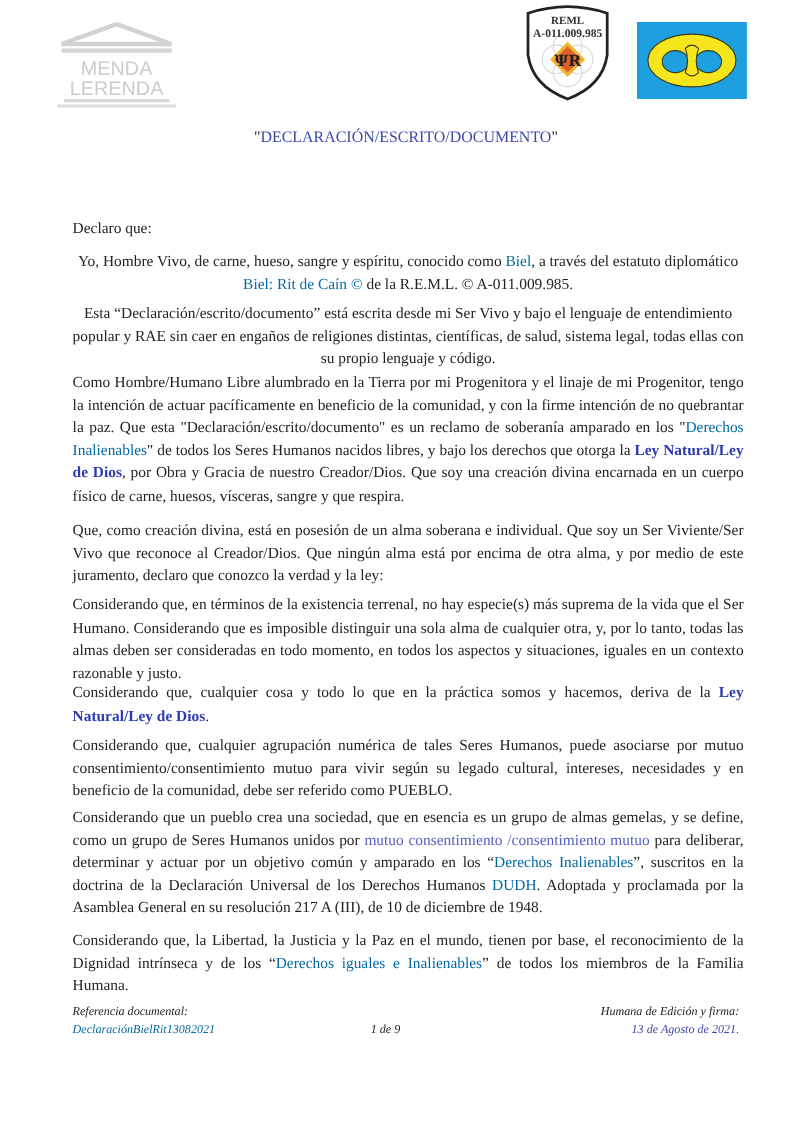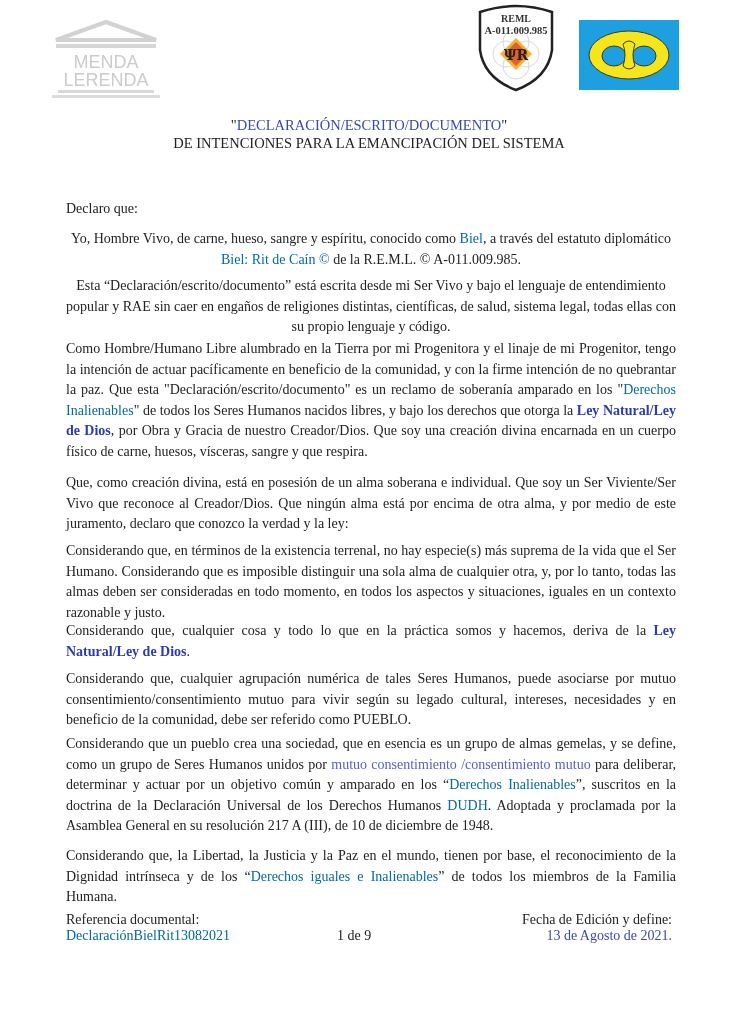--- a/index.html
+++ b/index.html
@@ -15,21 +15,21 @@
   .title-block .t1 .q { color: #222; }
 
   .p { position: absolute; left: 66px; width: 610px; font-size: 14px; line-height: 20.5px; }
   .just { text-align: justify; }
   .center { text-align: center; }
   .red { color: #0369a1; }
   .blue { color: #3a4aa8; }
   .blue-bold { color: #2d3bb0; font-weight: bold; }
   .blue-light { color: #5660c0; }
 
-  .footer { position: absolute; top: 912px; font-size: 14px; line-height: 16px; }
+  .footer { position: absolute; top: 912px; font-size: 11px; line-height: 16px; font-style: italic; }
   .f-left { left: 66px; }
   .f-center { left: 337px; top: 928px; }
   .f-right { right: 66px; text-align: right; }
 </style>
 </head>
 <body>
 
 <div class="logo-left">
   <svg width="112" height="80" viewBox="0 0 112 80">
     <polygon points="6,22 56,4 106,22" fill="none" stroke="#d2d2d2" stroke-width="4"></polygon>
@@ -61,21 +61,20 @@
     <rect x="0" y="0" width="100" height="70" fill="#1e9fe0"></rect>
     <ellipse cx="50" cy="35" rx="40" ry="24" fill="#f4e51c" stroke="#3a3a1a" stroke-width="1"></ellipse>
     <ellipse cx="35" cy="36" rx="12" ry="10" fill="#1e9fe0" stroke="#3a3a1a" stroke-width="1"></ellipse>
     <ellipse cx="65" cy="36" rx="12" ry="10" fill="#1e9fe0" stroke="#3a3a1a" stroke-width="1"></ellipse>
     <path d="M44,24 Q50,18 56,24 Q52,35 56,46 Q50,52 44,46 Q48,35 44,24 Z" fill="#f4e51c" stroke="#3a3a1a" stroke-width="1"></path>
   </svg>
 </div>
 
 <div class="title-block">
   <div class="t1"><span class="q">"</span><span>DECLARACIÓN/ESCRITO/DOCUMENTO</span><span class="q">"</span></div>
-  <div>DE INTENCIONES PARA LA EMANCIPACIÓN DEL SISTEMA</div>
 </div>
 
 <div class="p" style="top:199px;">Declaro que:</div>
 
 <div class="p center" style="top:229px; left:66px; width:610px;">
   <span>Yo, Hombre Vivo, de carne, hueso, sangre y espíritu, conocido como </span><span class="red">Biel</span><span>, a través del estatuto diplomático </span><span class="red">Biel: Rit de Caín ©</span><span> de la R.E.M.L. © A-011.009.985.</span>
 </div>
 
 <div class="p center" style="top:276px;">Esta “Declaración/escrito/documento” está escrita desde mi Ser Vivo y bajo el lenguaje de entendimiento popular y RAE sin caer en engaños de religiones distintas, científicas, de salud, sistema legal, todas ellas con su propio lenguaje y código.</div>
 
@@ -100,15 +99,15 @@
 <div class="p just" style="top:846px;">
   <span>Considerando que, la Libertad, la Justicia y la Paz en el mundo, tienen por base, el reconocimiento de la Dignidad intrínseca y de los “</span><span class="red">Derechos iguales e Inalienables</span><span>” de todos los miembros de la Familia Humana.</span>
 </div>
 
 <div class="footer f-left">
   <div>Referencia documental:</div>
   <div class="red">DeclaraciónBielRit13082021</div>
 </div>
 <div class="footer f-center">1 de 9</div>
 <div class="footer f-right">
-  <div>Fecha de Edición y define:</div>
+  <div>Humana de Edición y firma:</div>
   <div class="blue">13 de Agosto de 2021.</div>
 </div>
 
 </body></html>

